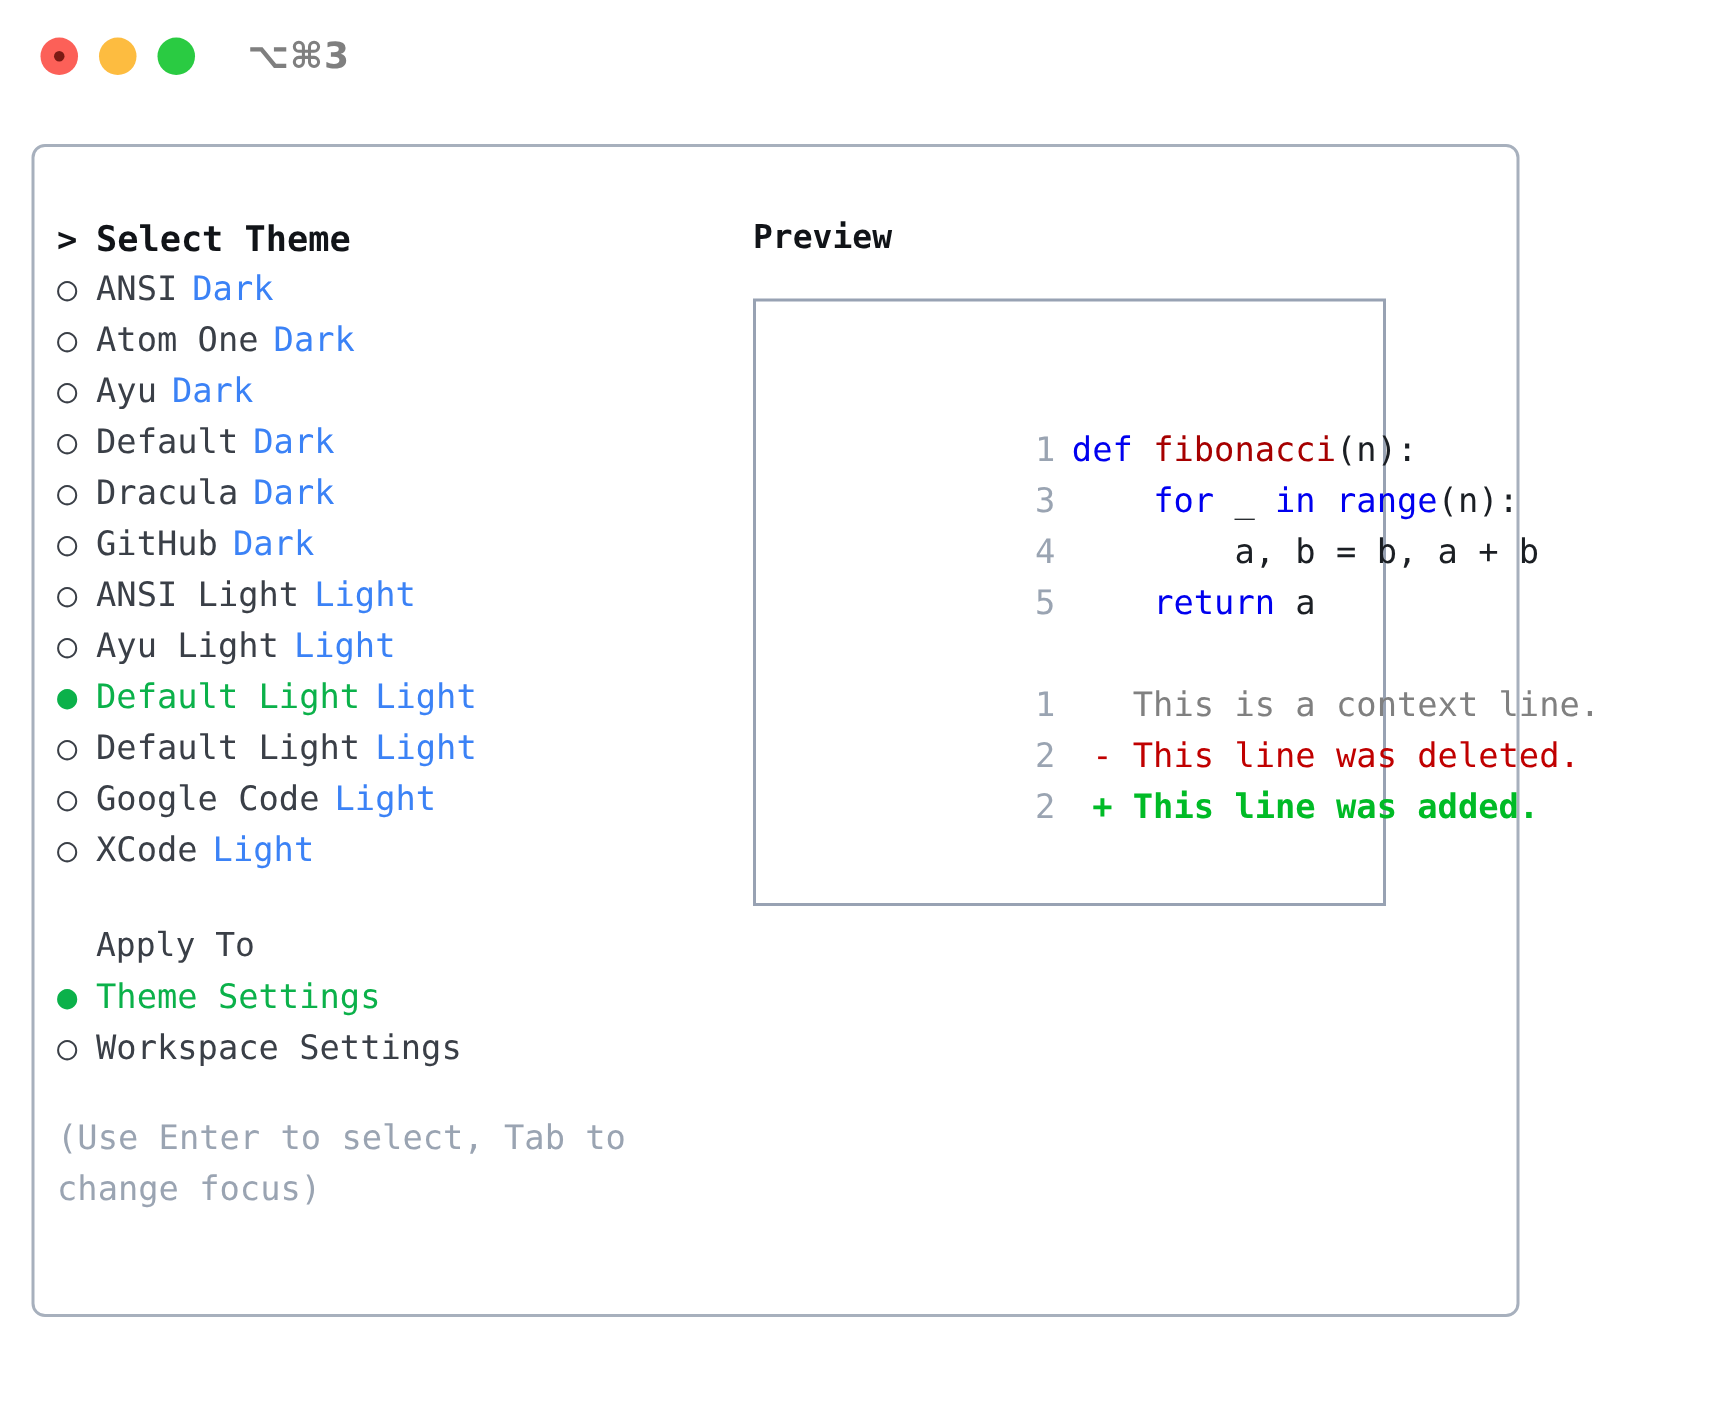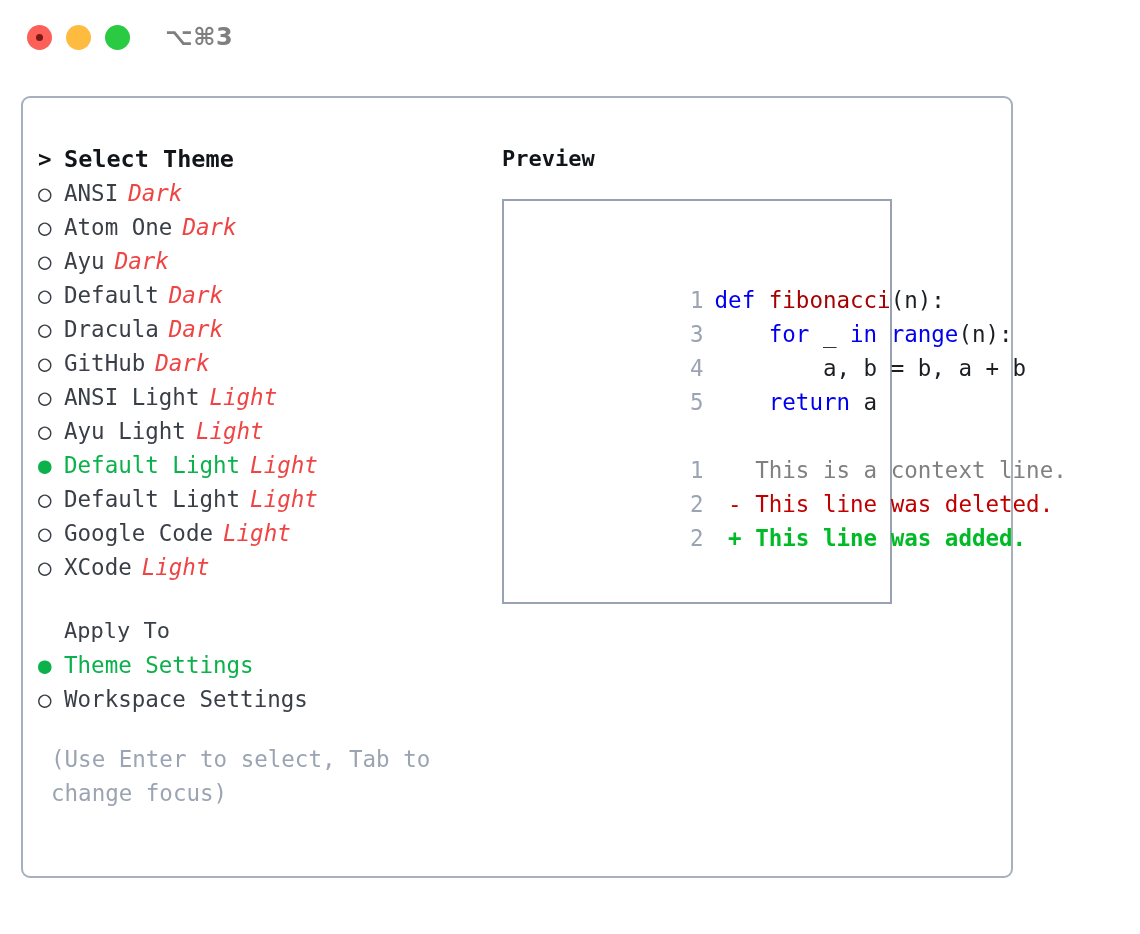--- a/index.html
+++ b/index.html
@@ -98,56 +98,54 @@
   .marker.sel { color: #0bb14a; }
   .header-row {
     font-weight: bold;
     color: #111418;
     font-size: 23.5px;
   }
   .header-row .marker { color: #111418; font-weight: bold; }
   .name { color: #3a3f47; }
   .row.selected .name { color: #0bb14a; }
   .kind {
-    color: #ef4444;
+    color: #3b82f6;
     margin-left: 10px;
-    font-style: italic;
   }
   .group-title {
     height: 34px;
     line-height: 34px;
     font-size: 22px;
     color: #3a3f47;
     padding-left: 26px;
   }
   .spacer { height: 30px; }
   .hint {
     margin-top: 26px;
     font-size: 22.5px;
     line-height: 34px;
     color: #9aa4b2;
     width: 400px;
-    margin-left: 13px;
   }
 
   
   .right-col {
     position: absolute;
     left: 479px; top: 44px;
     width: 490px;
   }
   .preview-title {
     font-size: 22px;
     font-weight: bold;
     color: #111418;
     line-height: 34px;
   }
   .preview-box {
     margin-top: 23px;
-    width: 390px;
+    width: 422px;
     height: 405px;
     border: 2px solid #98a2b3;
     box-sizing: border-box;
     background: #ffffff;
     position: relative;
   }
   .code {
     position: absolute;
     left: 11px; top: 48px;
     font-size: 22.5px;

